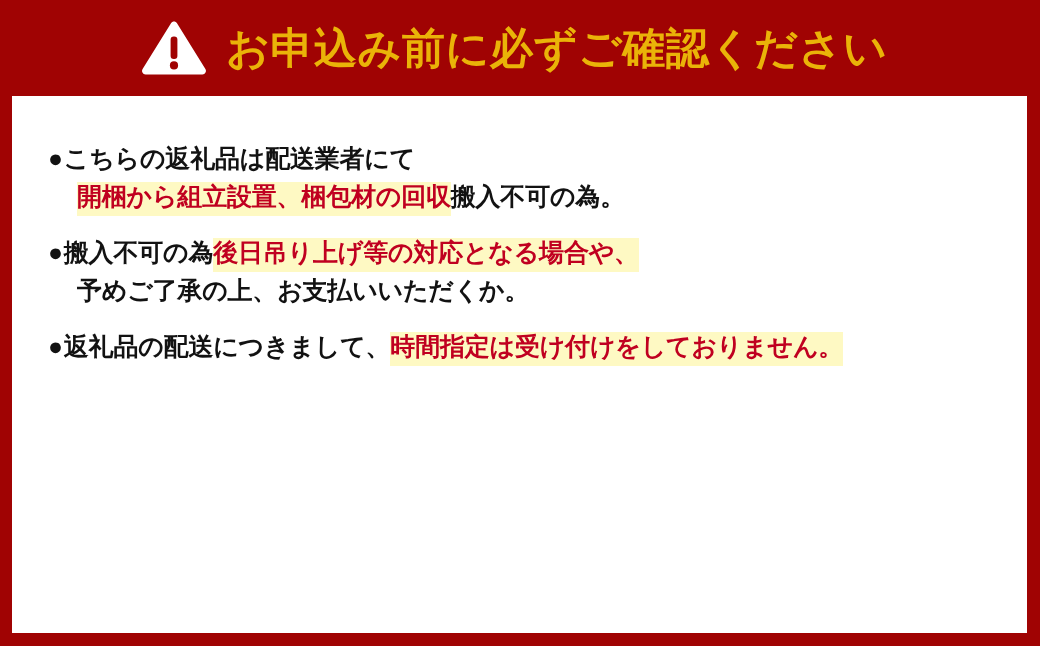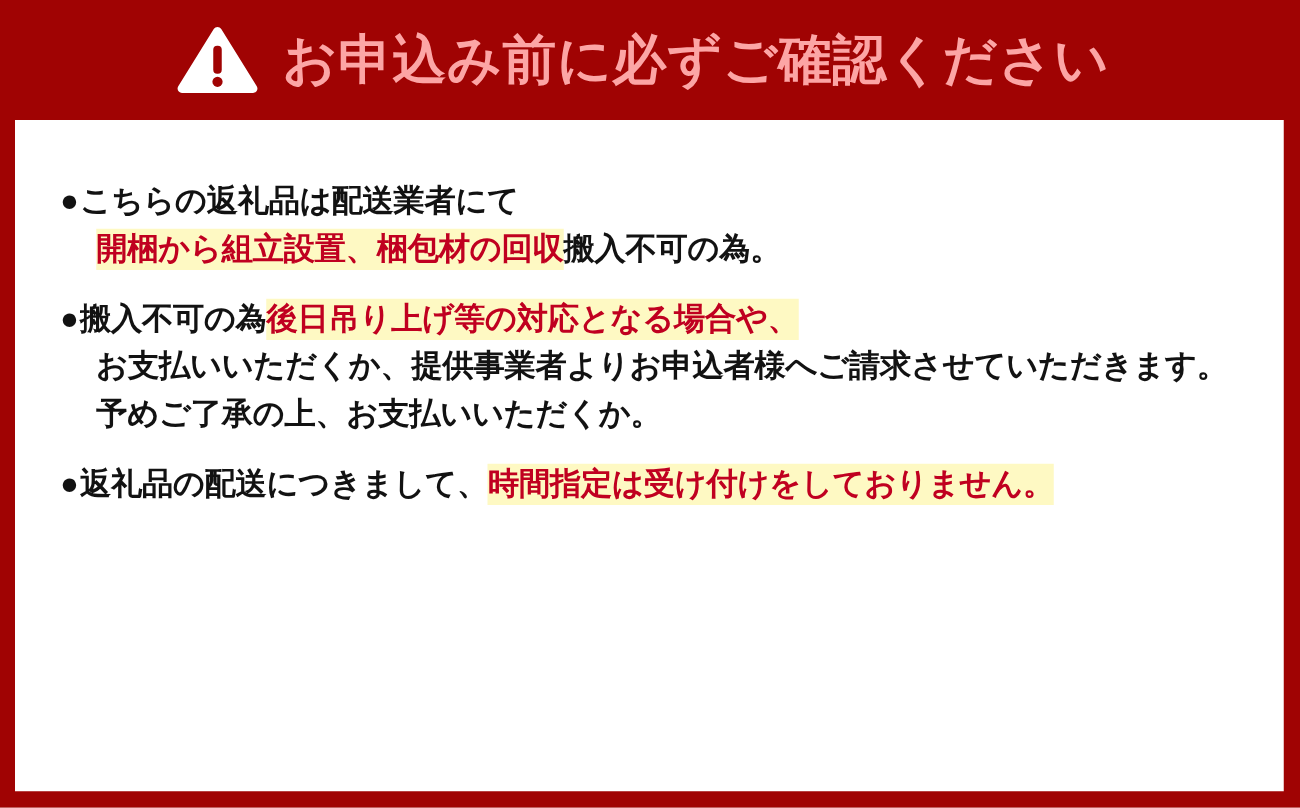--- a/index.html
+++ b/index.html
@@ -33,35 +33,36 @@
   }
 
   .warn-icon {
     width: 68px;
     height: 56px;
     flex: 0 0 auto;
     display: block;
   }
 
   .header-title {
-    color: #fca5a5;
+    color: #eab308;
     font-size: 43px;
     font-weight: 700;
     letter-spacing: 0.5px;
     line-height: 1;
     margin-left: 18px;
     white-space: nowrap;
   }
 
   
   .notice-body {
     background: #ffffff;
     height: 537px;
     box-sizing: border-box;
     padding: 46px 0 0 36px;
+    font-family: Liberation Mono, monospace;
   }
 
   .bullet-list {
     margin: 0;
     padding: 0;
     list-style: none;
   }
 
   .bullet-item {
     margin: 0 0 18px 0;
@@ -115,21 +116,20 @@
   </div>
 
   <div class="notice-body">
     <ul class="bullet-list" id="bullet-list">
         <li class="bullet-item">
           <div class="line"><span class="bullet-mark">●</span><span class="plain">こちらの返礼品は配送業者にて</span></div>
           <div class="line indent"><span class="hl">開梱から組立設置、梱包材の回収</span><span class="plain">搬入不可の為。</span></div>
         </li>
         <li class="bullet-item">
           <div class="line"><span class="bullet-mark">●</span><span class="plain">搬入不可の為</span><span class="hl">後日吊り上げ等の対応となる場合や、</span></div>
-          <div class="line indent"><span class="plain">お支払いいただくか、提供事業者よりお申込者様へご請求させていただきます。</span></div>
           <div class="line indent"><span class="plain">予めご了承の上、お支払いいただくか。</span></div>
         </li>
         <li class="bullet-item">
           <div class="line"><span class="bullet-mark">●</span><span class="plain">返礼品の配送につきまして、</span><span class="hl">時間指定は受け付けをしておりません。</span></div>
         </li>
         <li class="bullet-item">
         </li>
       </ul>
   </div>
 

